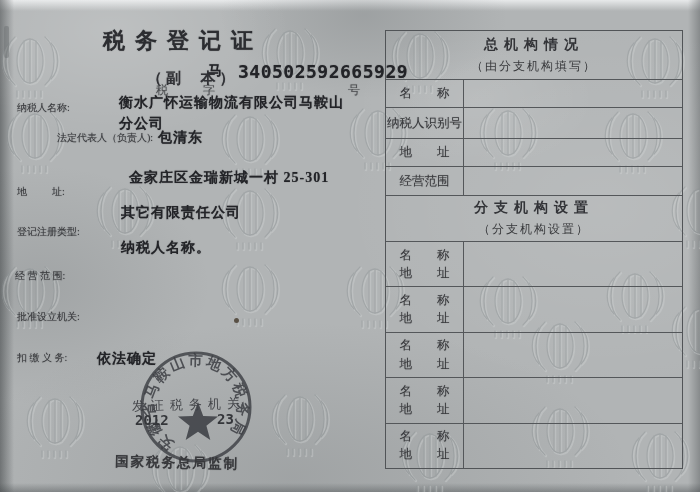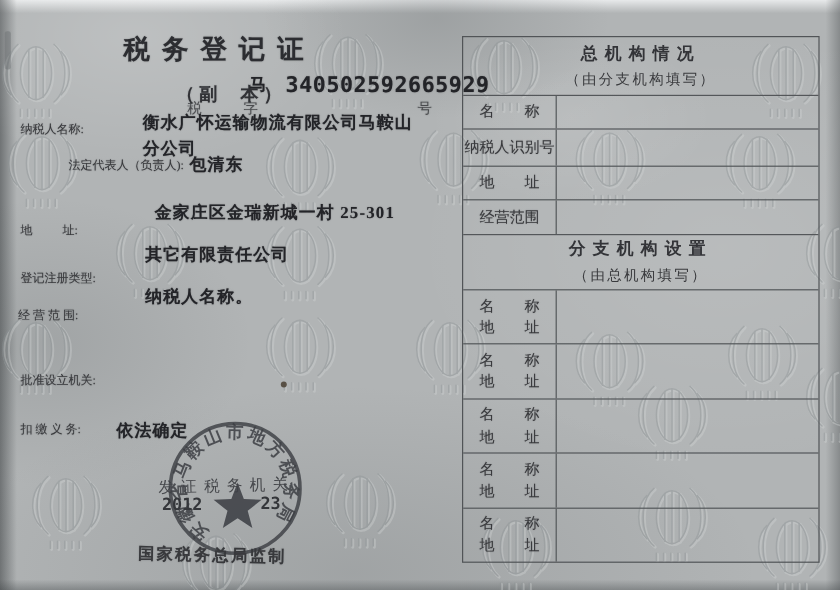--- a/index.html
+++ b/index.html
@@ -113,21 +113,21 @@
   <div class="abs val" style="left:158px;top:129px;">包清东</div>
   <div class="abs lbl" style="left:17px;top:131px;margin-left:40px;">法定代表人（负责人):</div>
 
   <div class="abs val" style="left:119px;top:169px;margin-left:10px;">金家庄区金瑞新城一村 25-301</div>
   <div class="abs lbl" style="left:17px;top:185px;">地          址:</div>
 
   <div class="abs lbl" style="left:17px;top:225px;">登记注册类型:</div>
   <div class="abs val" style="left:121px;top:204px;">其它有限责任公司</div>
 
   <div class="abs val" style="left:121px;top:239px;">纳税人名称。</div>
-  <div class="abs lbl" style="left:15px;top:256px;">经 营 范 围:</div>
+  <div class="abs lbl" style="left:15px;top:269px;">经 营 范 围:</div>
 
   <div class="abs lbl" style="left:17px;top:310px;">批准设立机关:</div>
 
   <div class="abs lbl" style="left:17px;top:351px;">扣 缴 义 务:</div>
   <div class="abs val" style="left:97px;top:350px;">依法确定</div>
 
   <div class="abs stamp-label" style="left:132px;top:396px;">发证税务机关</div>
 
   <svg class="abs" style="left:121px;top:335px;" width="150" height="150" viewBox="0 0 150 150">
     <circle cx="75" cy="72" r="54" fill="none" stroke="#3d3f44" stroke-width="3" opacity=".82"></circle>
@@ -158,21 +158,21 @@
     <div class="trow" style="height:27px;">
       <div class="lc">地        址</div>
       <div class="vc"></div>
     </div>
     <div class="trow" style="height:28px;">
       <div class="lc">经营范围</div>
       <div class="vc"></div>
     </div>
     <div class="trow thead" style="height:45px;">
       <div class="t1">分支机构设置</div>
-      <div class="t2">（由总机构填写）</div>
+      <div class="t2">（分支机构设置）</div>
     </div>
     <div class="trow pair">
       <div class="lc">
         <div>名        称</div>
         <div>地        址</div>
       </div>
       <div class="vc"></div>
     </div>
     <div class="trow pair">
       <div class="lc">

